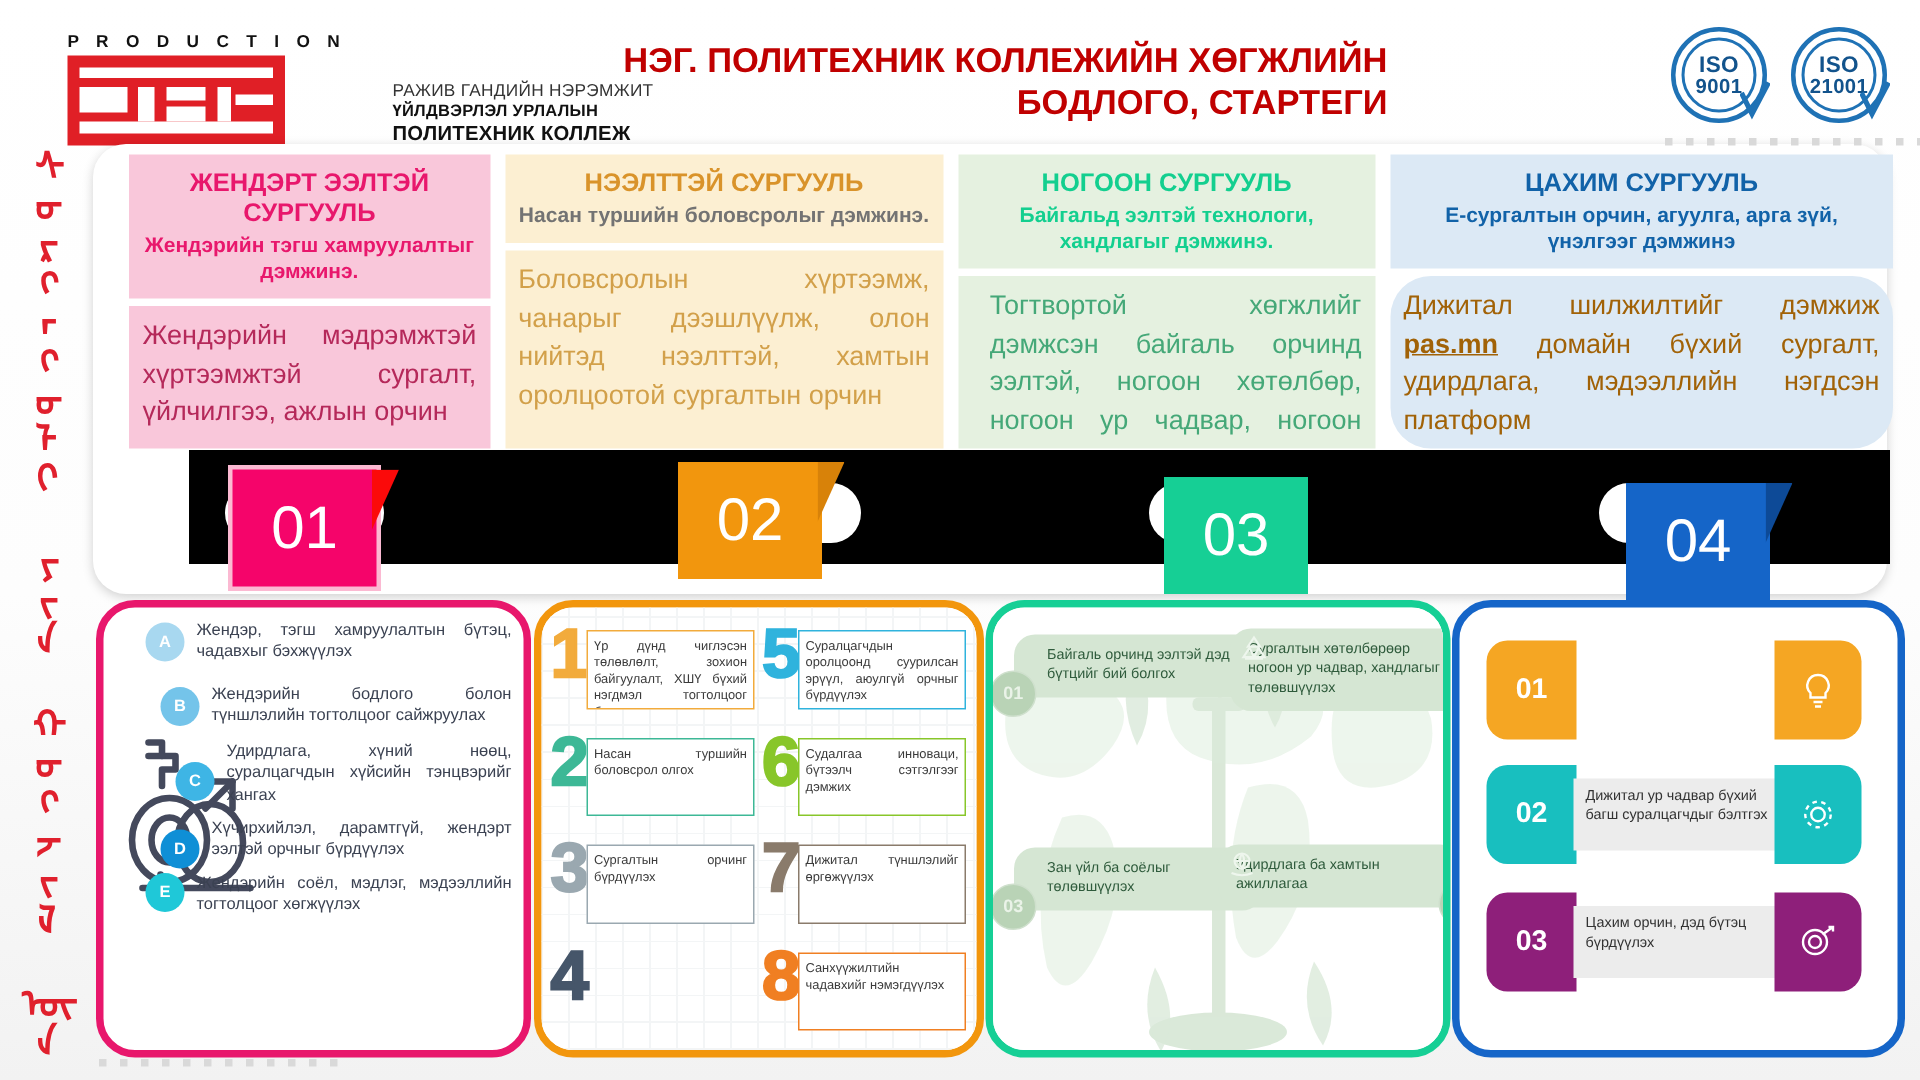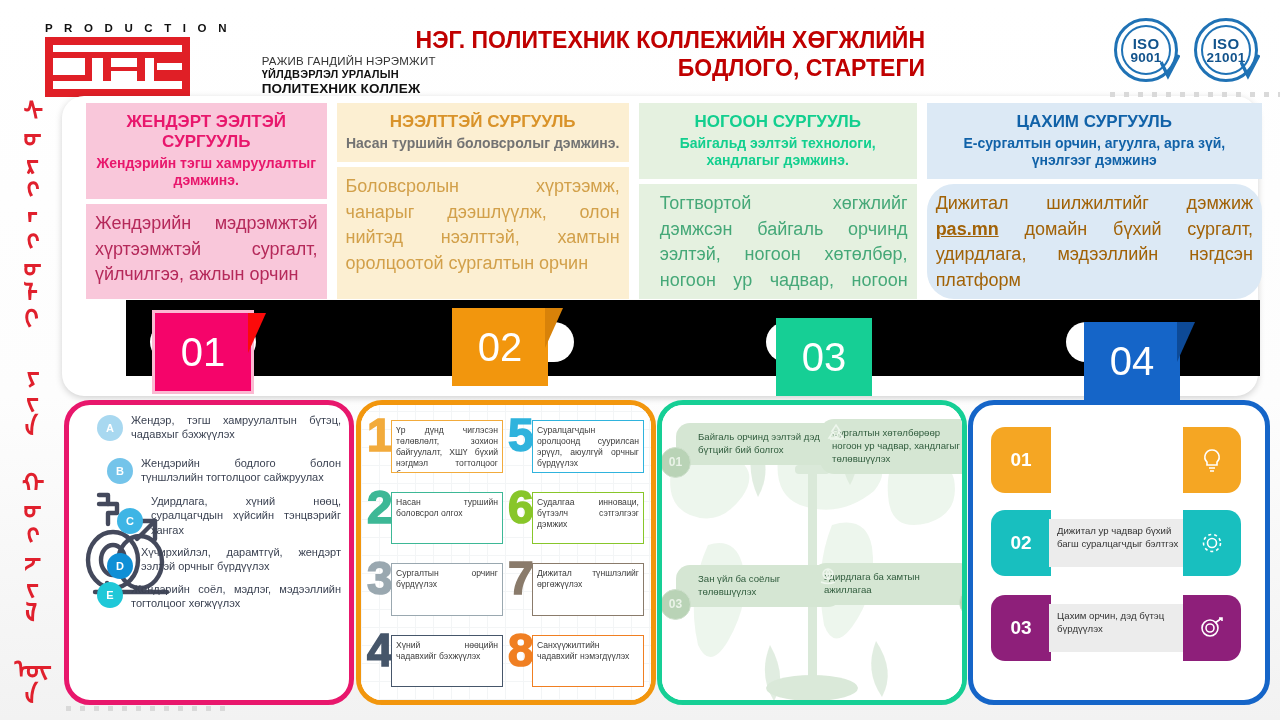--- a/index.html
+++ b/index.html
@@ -317,21 +317,20 @@
       <div class="n8">
         <div class="big" style="color: rgb(154, 168, 176);">3</div>
         <div class="bx" style="border-color: rgb(154, 168, 176);">Сургалтын орчинг бүрдүүлэх</div>
       </div>
       <div class="n8">
         <div class="big" style="color: rgb(138, 123, 107);">7</div>
         <div class="bx" style="border-color: rgb(138, 123, 107);">Дижитал түншлэлийг өргөжүүлэх</div>
       </div>
       <div class="n8">
         <div class="big" style="color: rgb(70, 86, 106);">4</div>
-        <div class="bx" style="border-color: rgb(70, 86, 106);">Хүний нөөцийн чадавхийг бэхжүүлэх</div>
       </div>
       <div class="n8">
         <div class="big" style="color: rgb(240, 127, 34);">8</div>
         <div class="bx" style="border-color: rgb(240, 127, 34);">Санхүүжилтийн чадавхийг нэмэгдүүлэх</div>
       </div>
     </div>
   </div>
 
   <div class="col b3">
     <div id="col3in">

